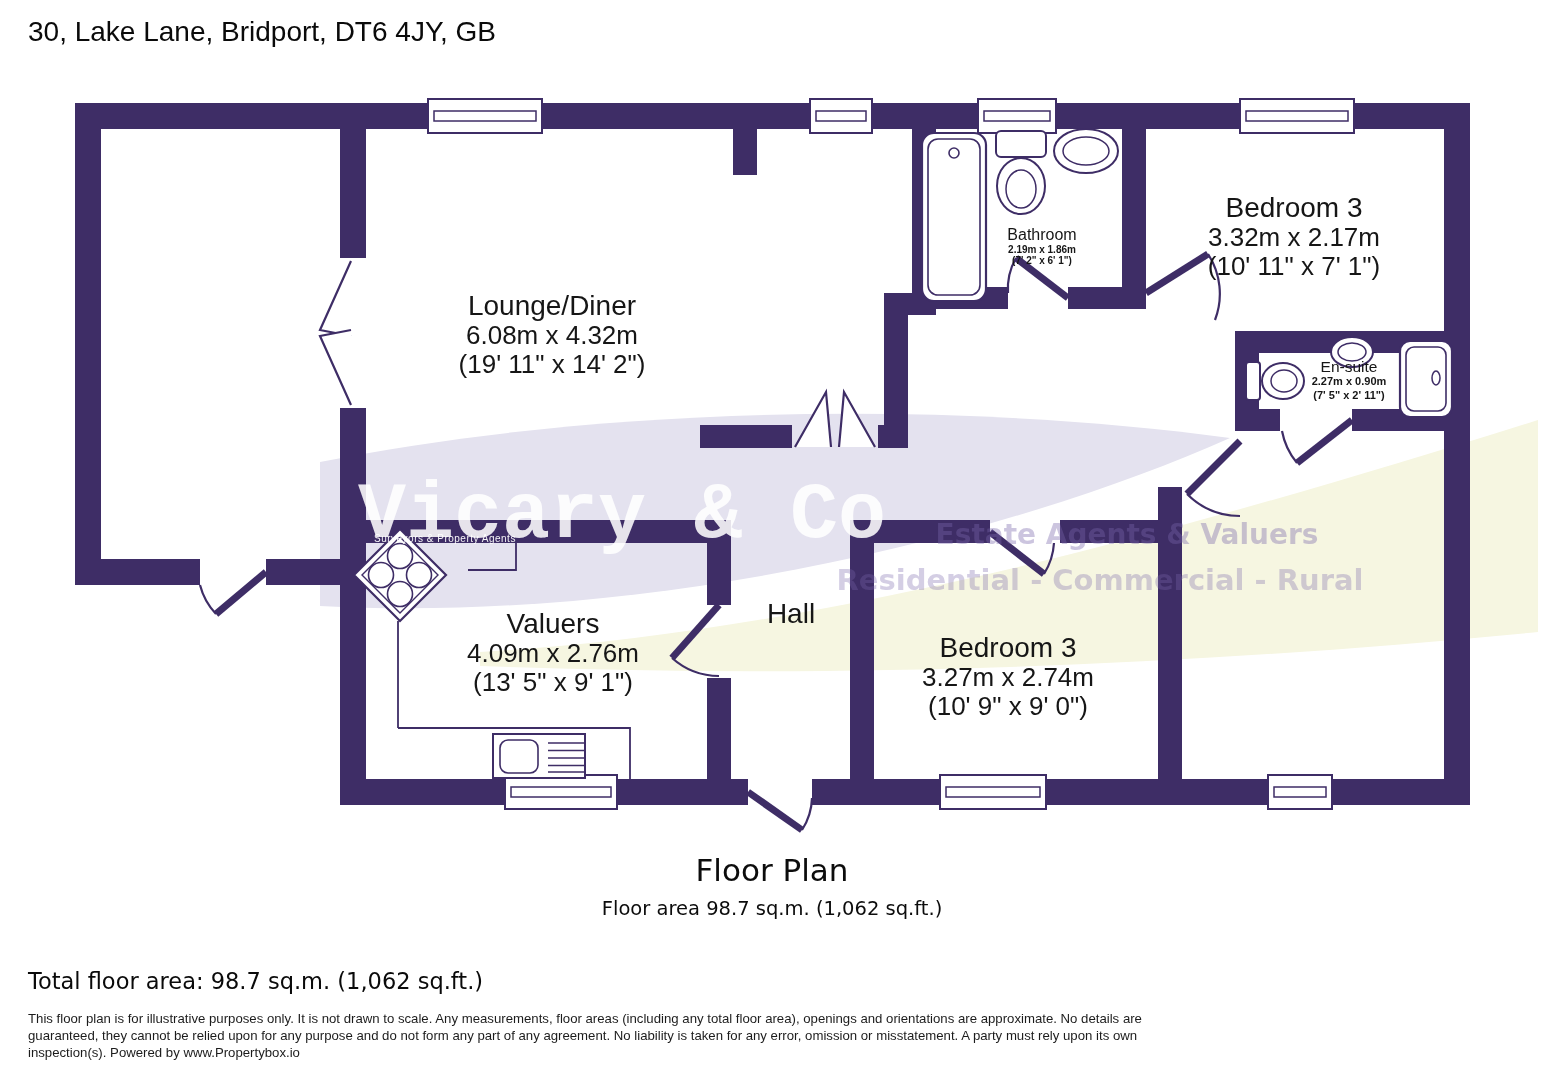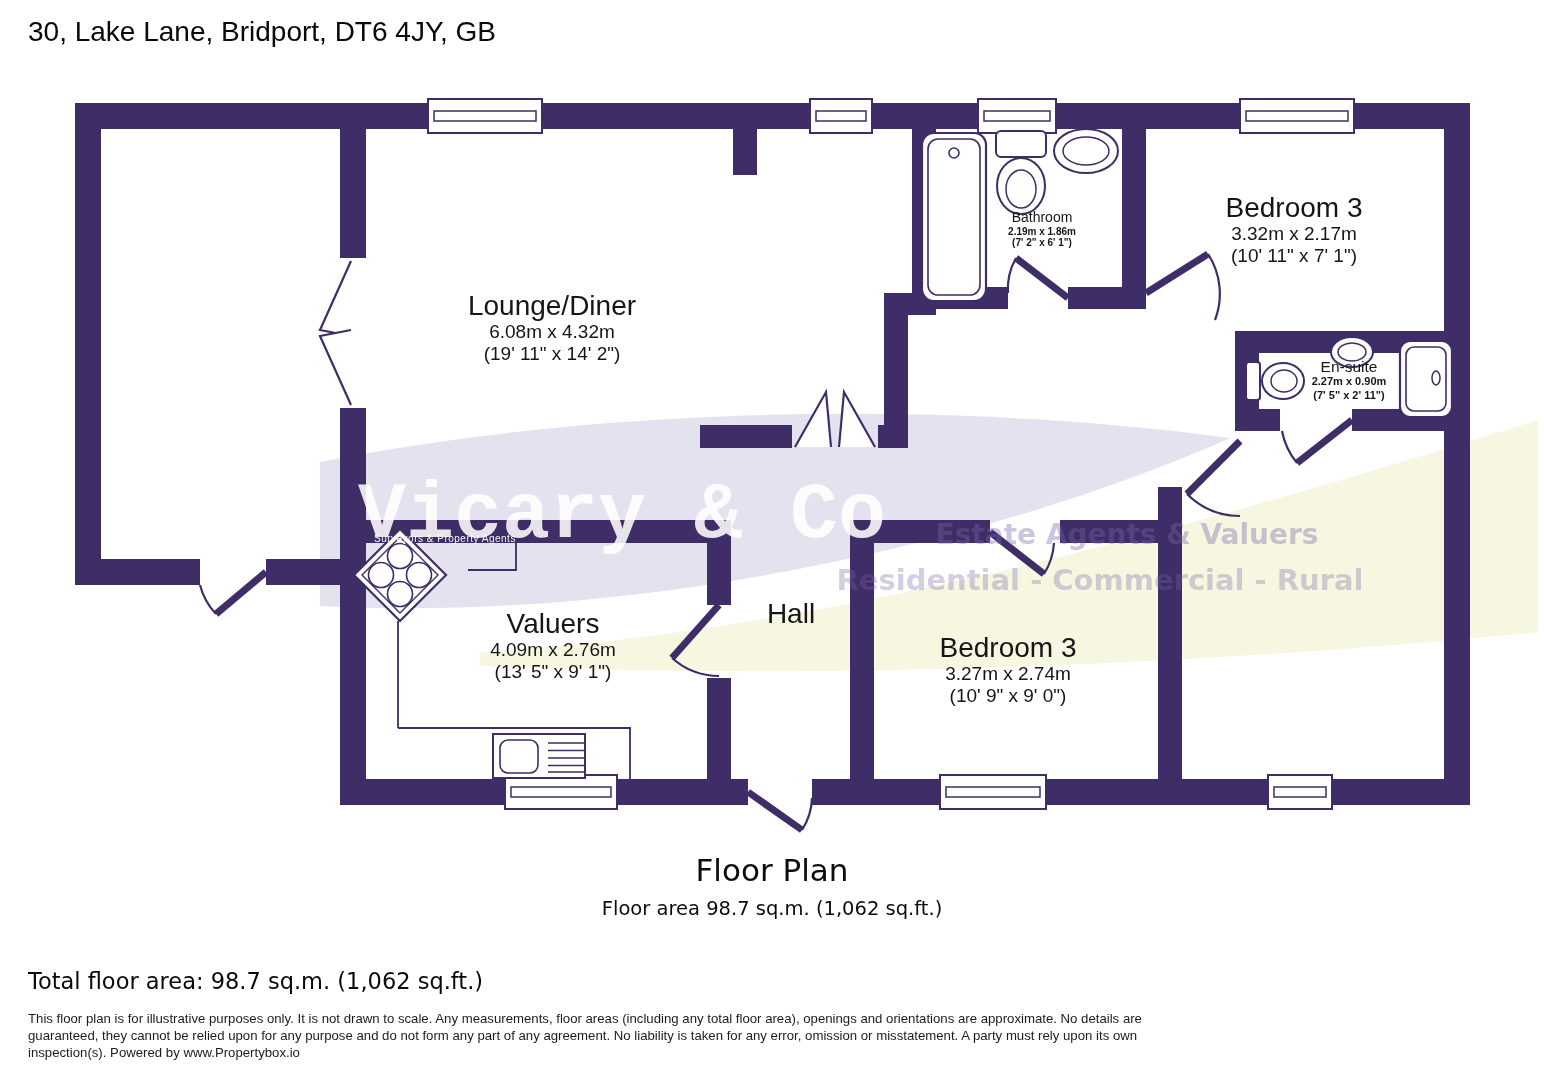--- a/index.html
+++ b/index.html
@@ -5,22 +5,22 @@
   html,body{margin:0;padding:0;background:#fff;}
   .stage{position:relative;width:1544px;height:1080px;background:#fff;overflow:hidden;
          font-family:"Liberation Sans",sans-serif;color:#111;border-radius:25px;}
   .abs{position:absolute;}
   .address{left:28px;top:16px;font-size:28px;color:#0a0a0a;letter-spacing:0;}
   svg.plan{position:absolute;left:0;top:0;}
 
   
   .room-label{position:absolute;transform:translateX(-50%);text-align:center;color:#161616;line-height:1.12;white-space:nowrap;}
   .room-label .rname{font-size:28px;display:block;}
-  .room-label .rdim{font-size:19px;display:block;}
-  .room-label.small .rname{font-size:14px;}
+  .room-label .rdim{font-size:26px;display:block;}
+  .room-label.small .rname{font-size:16px;margin-top:16px;}
   .room-label.small .rdim{font-size:10px;font-weight:bold;line-height:1.15;}
   .room-label.mid .rname{font-size:15.5px;}
   .room-label.mid .rdim{font-size:11px;font-weight:bold;line-height:1.2;}
 
   
   .wm-brand{left:358px;top:446px;font-family:Liberation Mono, monospace;font-weight:bold;
             font-size:80px;color:rgba(255,255,255,0.87);white-space:nowrap;margin-top:24px;}
   .wm-tagline{left:374px;top:533px;font-size:10px;color:rgba(255,255,255,0.95);letter-spacing:.5px;white-space:nowrap;}
   .wm-line1{left:1127px;top:518px;transform:translateX(-50%);font-family:"DejaVu Sans",sans-serif;
             font-weight:bold;font-size:28px;color:rgba(122,102,172,0.38);white-space:nowrap;}

